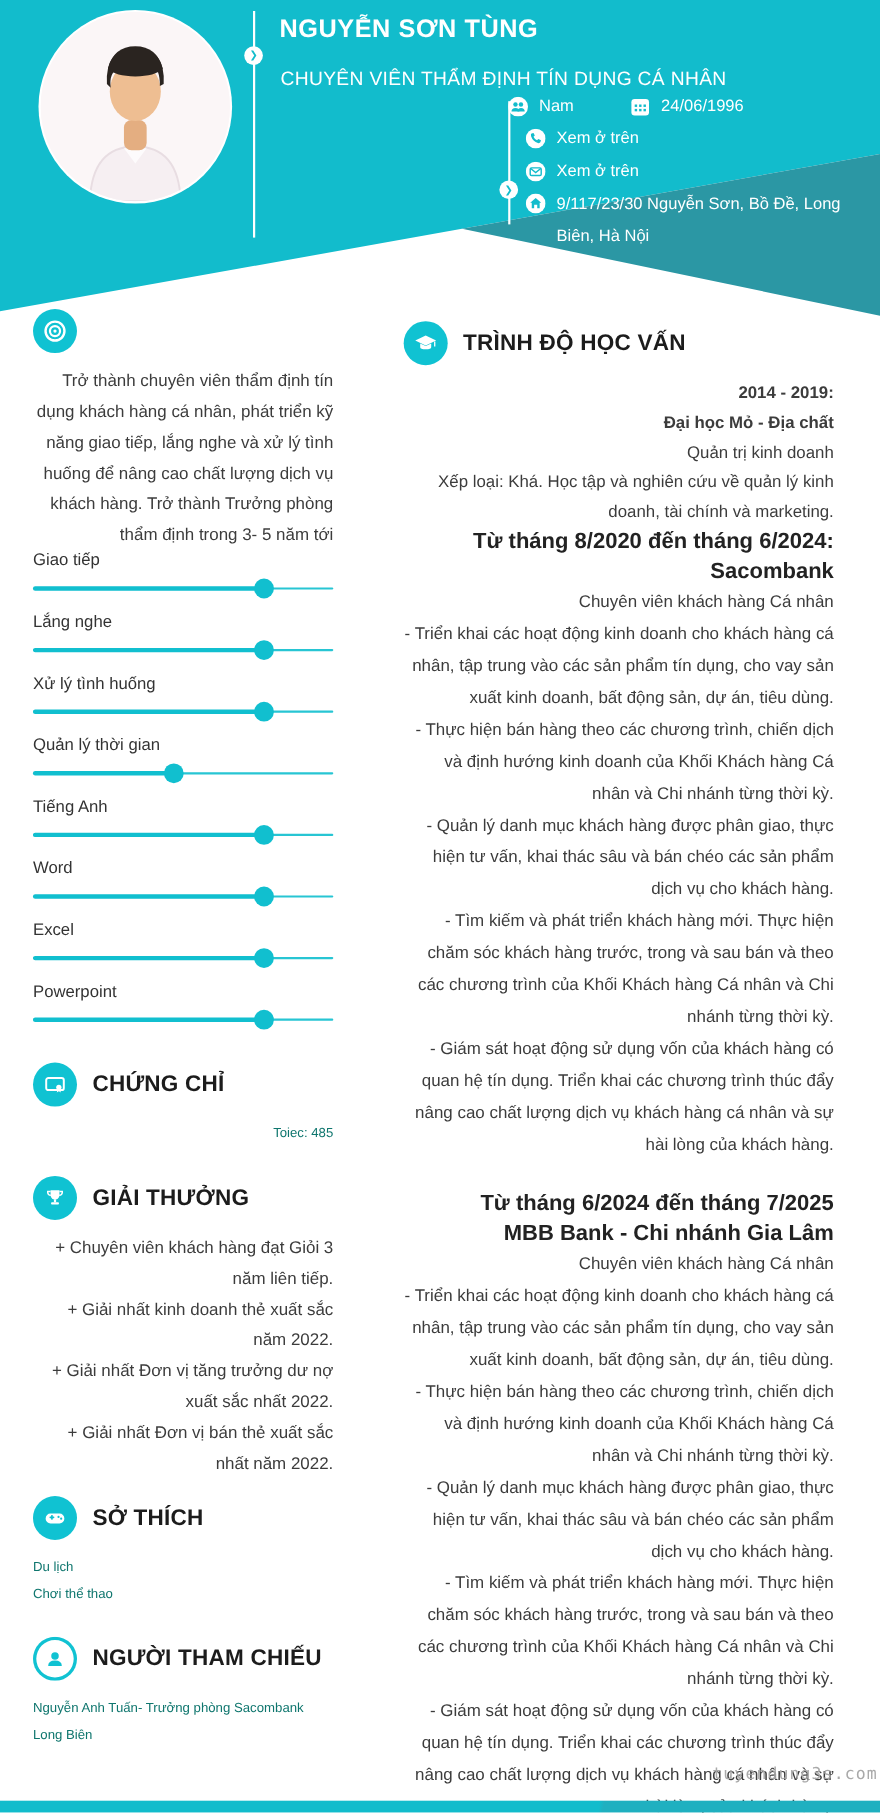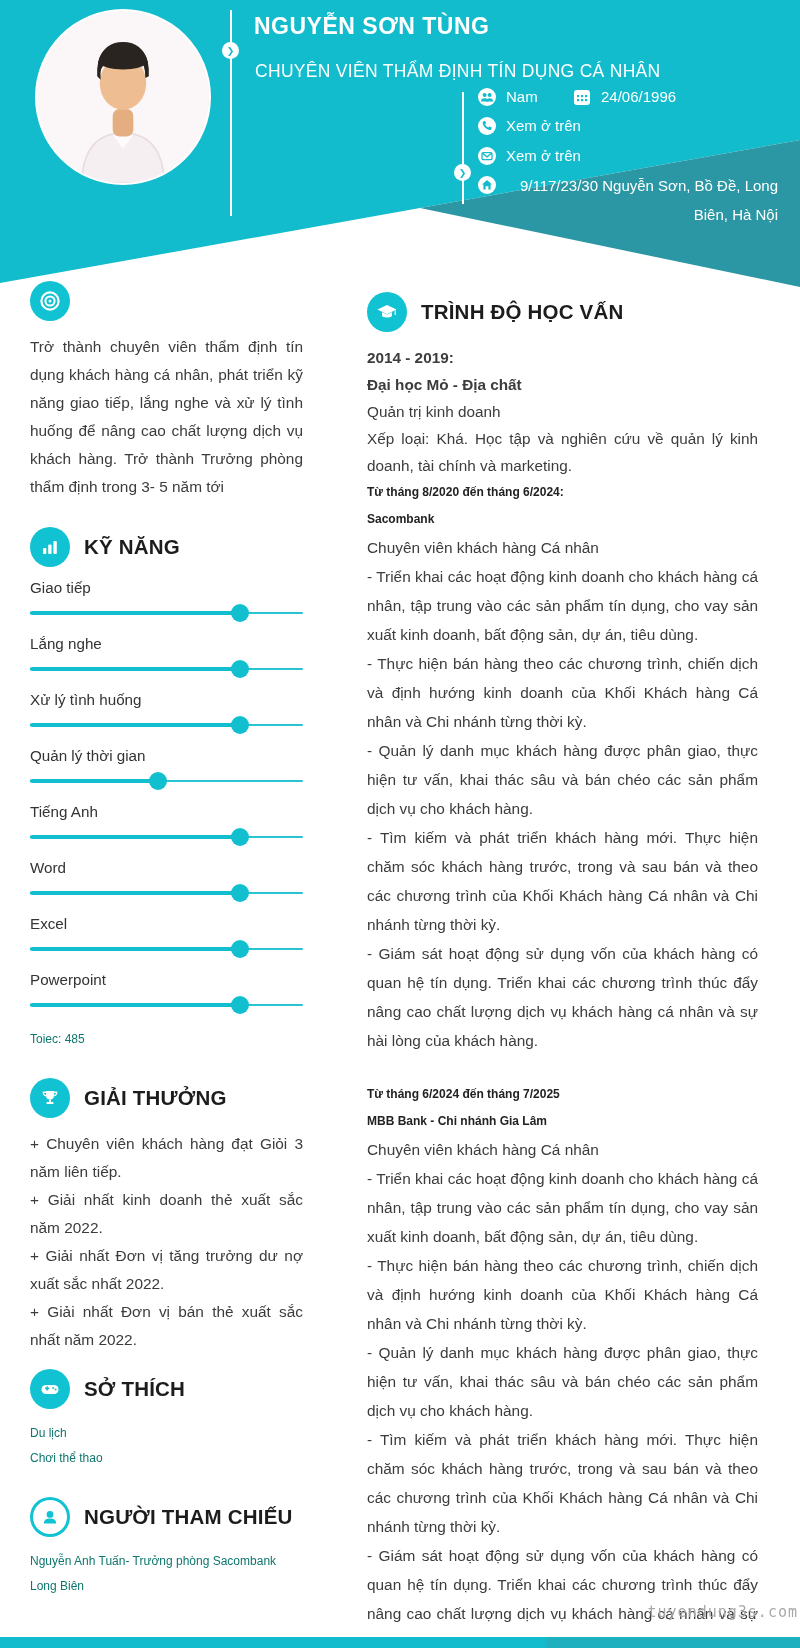--- a/index.html
+++ b/index.html
@@ -15,57 +15,57 @@
   .vline2{left:462px;top:92px;height:112px;}
   .chev{position:absolute;width:17px;height:17px;border-radius:50%;background:#fff;color:#13bdcc;
         font-size:9px;font-weight:bold;display:flex;align-items:center;justify-content:center;}
   .chev1{left:222px;top:42px;}
   .chev2{left:454px;top:164px;}
   .name{position:absolute;left:254px;top:13px;color:#fff;font-size:23px;font-weight:700;letter-spacing:.5px;}
   .role-title{position:absolute;left:255px;top:61px;color:#fff;font-size:17.5px;font-weight:500;letter-spacing:.3px;}
 
   .c-item{position:absolute;display:flex;gap:10px;color:#fff;font-size:15px;font-weight:500;line-height:18px;}
   .c-item .txt{white-space:nowrap;}
-  .c-item.addr{width:300px;text-align:right;}
+  .c-item.addr{width:300px;}
   .c-item.addr .txt{white-space:normal;line-height:29px;margin-top:-5px;}
   .cicon{flex:0 0 auto;width:18px;height:18px;}
 
   
   .sec-h{display:flex;align-items:center;gap:14px;margin:24px 0 12px 0;}
   .sec-h.first{margin-top:0;}
   .sec-icon{flex:0 0 auto;width:40px;height:40px;border-radius:50%;background:#10c2d2;
             display:flex;align-items:center;justify-content:center;}
   .sec-icon.ring{background:#fff;box-shadow:inset 0 0 0 3px #10c2d2;}
   .sec-h h2{margin:0;font-size:20.5px;font-weight:700;color:#1c1c1c;letter-spacing:.2px;}
 
   
   .col-left{position:absolute;left:30px;top:281px;width:273px;}
   .col-right{position:absolute;left:367px;top:292px;width:391px;}
-  .col-left p,.col-right p{margin:0;}
+  .col-left p,.col-right p{margin:0;text-align:right;}
   .just{text-align:justify;}
   .body-txt{font-size:15.4px;line-height:28px;color:#3c3c3c;}
   .body-txt-r{font-size:15.4px;line-height:29px;color:#3c3c3c;}
   .line{font-size:12px;line-height:25px;color:#0f766e;}
   .bold{font-weight:700;color:#222;}
 
   
   .skill{margin-bottom:13px;}
   .skill-label{font-size:15.2px;color:#333;}
   .slider{position:relative;height:18px;margin-top:8px;}
   .slider .base{position:absolute;left:0;right:0;top:8px;height:2px;background:#27c5d3;border-radius:1px;}
   .slider .fill{position:absolute;left:0;top:7px;height:4px;background:#11bfcf;border-radius:2px;}
   .slider .knob{position:absolute;top:0;width:18px;height:18px;border-radius:50%;background:#11bfcf;}
 
   
   .edu-line{font-size:15.3px;line-height:27px;color:#3c3c3c;}
 
   
   .job{margin-top:26px;}
   .job:first-child{margin-top:0;}
-  .job .hline{font-size:12px;line-height:27px;}
+  .job .hline{font-size:20px;line-height:27px;}
 
   
   .footer-site{position:absolute;right:2px;top:1603px;font-family:"DejaVu Sans Mono","Liberation Mono",monospace;
                font-size:15px;color:#a9a9a9;letter-spacing:1px;}
   .footer-bar{position:absolute;left:0;bottom:0;width:800px;height:11px;
               background:linear-gradient(100deg,#12bccc 68%,#1fb0c0 68.5%);}
 </style>
 </head>
 <body>
 
@@ -90,21 +90,21 @@
   </div>
 
   <div class="vline vline1"></div>
   <div class="chev chev1">❯</div>
   <div class="vline vline2"></div>
   <div class="chev chev2">❯</div>
 
   <div class="name">NGUYỄN SƠN TÙNG</div>
   <div class="role-title">CHUYÊN VIÊN THẨM ĐỊNH TÍN DỤNG CÁ NHÂN</div>
 
-  <div class="c-item" style="left:478px;top:88px;">
+  <div class="c-item" style="left:462px;top:88px;">
     <svg class="cicon" viewBox="0 0 18 18">
       <circle cx="9" cy="9" r="9" fill="#fff"></circle>
       <circle cx="6.6" cy="7" r="2" fill="#12bccc"></circle>
         <circle cx="11.6" cy="7" r="2" fill="#12bccc"></circle>
       <path d="M3 13.4 q0-3.2 3.6-3.2 q3.6 0 3.6 3.2 z" fill="#12bccc"></path>
       <path d="M8.4 13.4 q0-3.2 3.3-3.2 q3.3 0 3.3 3.2 z" fill="#12bccc"></path>
     </svg>
     <span class="txt">Nam</span>
   </div>
 
@@ -152,30 +152,20 @@
       <span class="sec-icon">
         <svg width="24" height="24" viewBox="0 0 24 24">
           <circle cx="12" cy="12" r="8.6" fill="none" stroke="#fff" stroke-width="2.2"></circle>
           <circle cx="12" cy="12" r="4.6" fill="none" stroke="#fff" stroke-width="2"></circle>
           <circle cx="12" cy="12" r="1.5" fill="#fff"></circle>
         </svg>
       </span>
     </div>
     <p class="body-txt just">Trở thành chuyên viên thẩm định tín dụng khách hàng cá nhân, phát triển kỹ năng giao tiếp, lắng nghe và xử lý tình huống để nâng cao chất lượng dịch vụ khách hàng. Trở thành Trưởng phòng thẩm định trong 3- 5 năm tới</p>
 
-    <div class="sec-h" style="margin-top:26px;">
-      <span class="sec-icon">
-        <svg width="22" height="22" viewBox="0 0 22 22">
-          <rect x="4" y="12" width="3.4" height="6" rx="1" fill="#fff"></rect>
-          <rect x="9.2" y="8.5" width="3.4" height="9.5" rx="1" fill="#fff"></rect>
-          <rect x="14.4" y="5" width="3.4" height="13" rx="1" fill="#fff"></rect>
-        </svg>
-      </span>
-      <h2>KỸ NĂNG</h2>
-    </div>
     <div id="skills-list">
         <div class="skill">
           <div class="skill-label">Giao tiếp</div>
           <div class="slider">
             <div class="base"></div>
             <div class="fill" style="width: 77%;"></div>
             <div class="knob" style="left: calc(77% - 9px);"></div>
           </div>
         </div>
         <div class="skill">
@@ -229,20 +219,30 @@
         <div class="skill">
           <div class="skill-label">Powerpoint</div>
           <div class="slider">
             <div class="base"></div>
             <div class="fill" style="width: 77%;"></div>
             <div class="knob" style="left: calc(77% - 9px);"></div>
           </div>
         </div>
       </div>
 
+    <div class="sec-h" style="margin-top:30px;">
+      <span class="sec-icon">
+        <svg width="22" height="22" viewBox="0 0 22 22">
+          <rect x="3" y="5" width="16" height="11" rx="2" fill="none" stroke="#fff" stroke-width="1.8"></rect>
+          <circle cx="14.5" cy="13.5" r="2.4" fill="#fff"></circle>
+          <path d="M13.4 15.2 l-0.8 3 1.9-1.2 1.9 1.2 -0.8-3 z" fill="#fff"></path>
+        </svg>
+      </span>
+      <h2>CHỨNG CHỈ</h2>
+    </div>
     <p class="line">Toiec: 485</p>
 
     <div class="sec-h" style="margin-top:26px;">
       <span class="sec-icon">
         <svg width="22" height="22" viewBox="0 0 22 22">
           <path d="M7 4 h8 v4.6 a4 4 0 0 1 -8 0 z" fill="#fff"></path>
           <path d="M7 5.2 H4.4 a2.8 2.8 0 0 0 2.8 3.4 M15 5.2 h2.6 a2.8 2.8 0 0 1 -2.8 3.4" fill="none" stroke="#fff" stroke-width="1.4"></path>
           <rect x="10" y="12.4" width="2" height="2.6" fill="#fff"></rect>
           <rect x="7.4" y="15" width="7.2" height="2" rx="0.8" fill="#fff"></rect>
         </svg>

